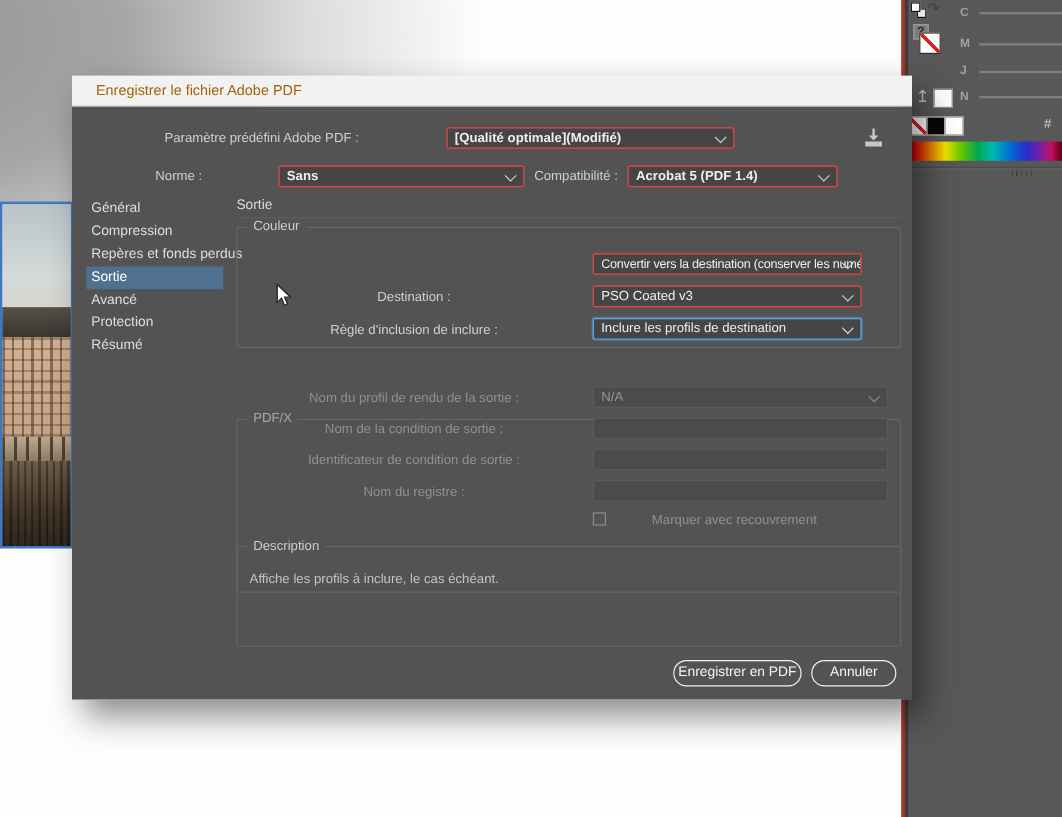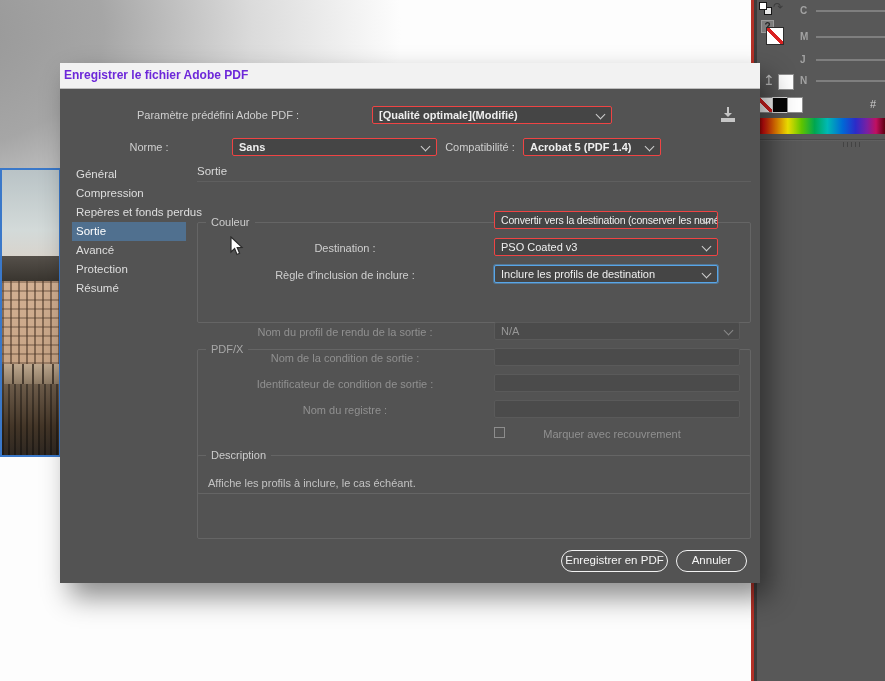--- a/index.html
+++ b/index.html
@@ -34,21 +34,21 @@
        repeating-linear-gradient(90deg, rgba(0,0,0,.35) 0 2px, rgba(0,0,0,0) 2px 6px),
        linear-gradient(#6d5c4a,#433527 60%,#2e2721);}
 
   
   .cursor{position:absolute;left:230px;top:236px;z-index:60;}
 
   
   .dialog{position:absolute;left:60px;top:63px;width:700px;height:520px;z-index:10;
           box-shadow:10px 14px 26px rgba(0,0,0,.45);}
   .titlebar{height:26px;background:#f2f2f2;border-bottom:1px solid #bdbdbd;box-sizing:border-box;}
-  .titlebar span{display:inline-block;padding-left:4px;line-height:25px;font-size:12px;color:#6d28d9;font-weight:bold;}
+  .titlebar span{display:inline-block;padding-left:20px;line-height:25px;font-size:12px;color:#a16207;}
   .dbody{position:relative;height:494px;background:#535353;}
 
   .lbl{position:absolute;font-size:11px;color:#cfcfcf;text-align:center;
        height:16px;line-height:16px;white-space:nowrap;}
   .dd{position:absolute;height:18px;background:#454545;border:1px solid #ef4444;
       border-radius:2px;box-sizing:border-box;color:#eeeeee;font-size:11px;
       line-height:16px;padding:0 18px 0 6px;white-space:nowrap;overflow:hidden;}
   .dd.strong{font-weight:bold;}
   .dd .chev{position:absolute;right:7px;top:4px;width:6px;height:6px;
       border-right:1.6px solid #cfcfcf;border-bottom:1.6px solid #cfcfcf;
@@ -147,39 +147,39 @@
         <path d="M6 8l4 4 4-4z" fill="#c6c6c6"></path>
         <path d="M3 13h14v4H3z" fill="#c6c6c6"></path>
       </svg>
 
       <div class="lbl" style="left:8px;width:162px;top:50px;">Norme :</div>
       <div class="dd strong" style="left:172px;top:49px;width:205px;">
         <span>Sans</span>
         <i class="chev"></i>
       </div>
       <div class="lbl" style="left:380px;width:80px;top:50px;">Compatibilité :</div>
-      <div class="dd strong" style="left:463px;top:49px;width:138px;">
+      <div class="dd strong" style="left:463px;top:49px;width:175px;">
         <span>Acrobat 5 (PDF 1.4)</span>
         <i class="chev"></i>
       </div>
 
       <div class="sidebar">
         <div class="sideitem">Général</div>
         <div class="sideitem">Compression</div>
         <div class="sideitem">Repères et fonds perdus</div>
         <div class="sideitem sel">Sortie</div>
         <div class="sideitem">Avancé</div>
         <div class="sideitem">Protection</div>
         <div class="sideitem">Résumé</div>
       </div>
 
       <div class="secthead">Sortie</div>
       <div class="sectrule"></div>
 
-      <div class="groupbox" style="top:100px;height:101px;margin-top:33px;">
+      <div class="groupbox" style="top:100px;height:101px;">
         <span class="legend">Couleur</span>
       </div>
       <div class="dd" style="left:434px;top:122px;width:224px;">
         <span style="font-size:10.5px;letter-spacing:-0.2px;">Convertir vers la destination (conserver les numéros)</span>
         <i class="chev"></i>
       </div>
       <div class="lbl" style="left:140px;width:290px;top:151px;">Destination :</div>
       <div class="dd" style="left:434px;top:149px;width:224px;">
         <span>PSO Coated v3</span>
         <i class="chev"></i>

